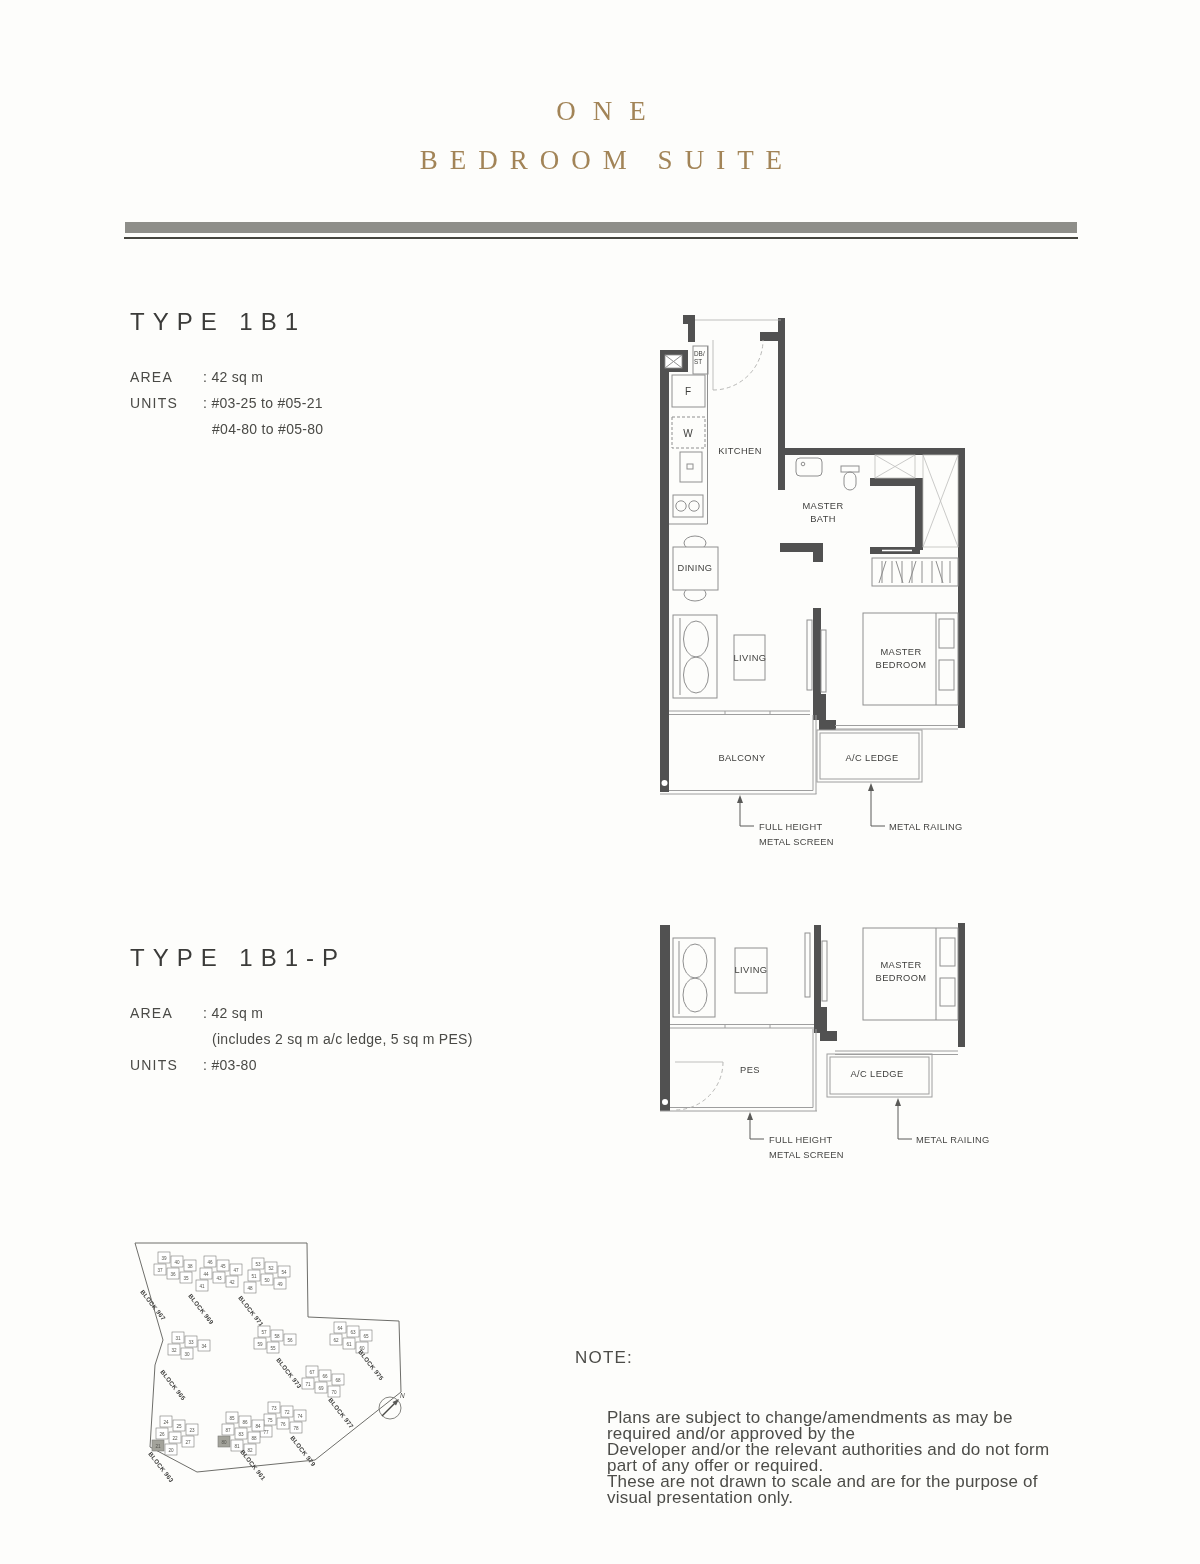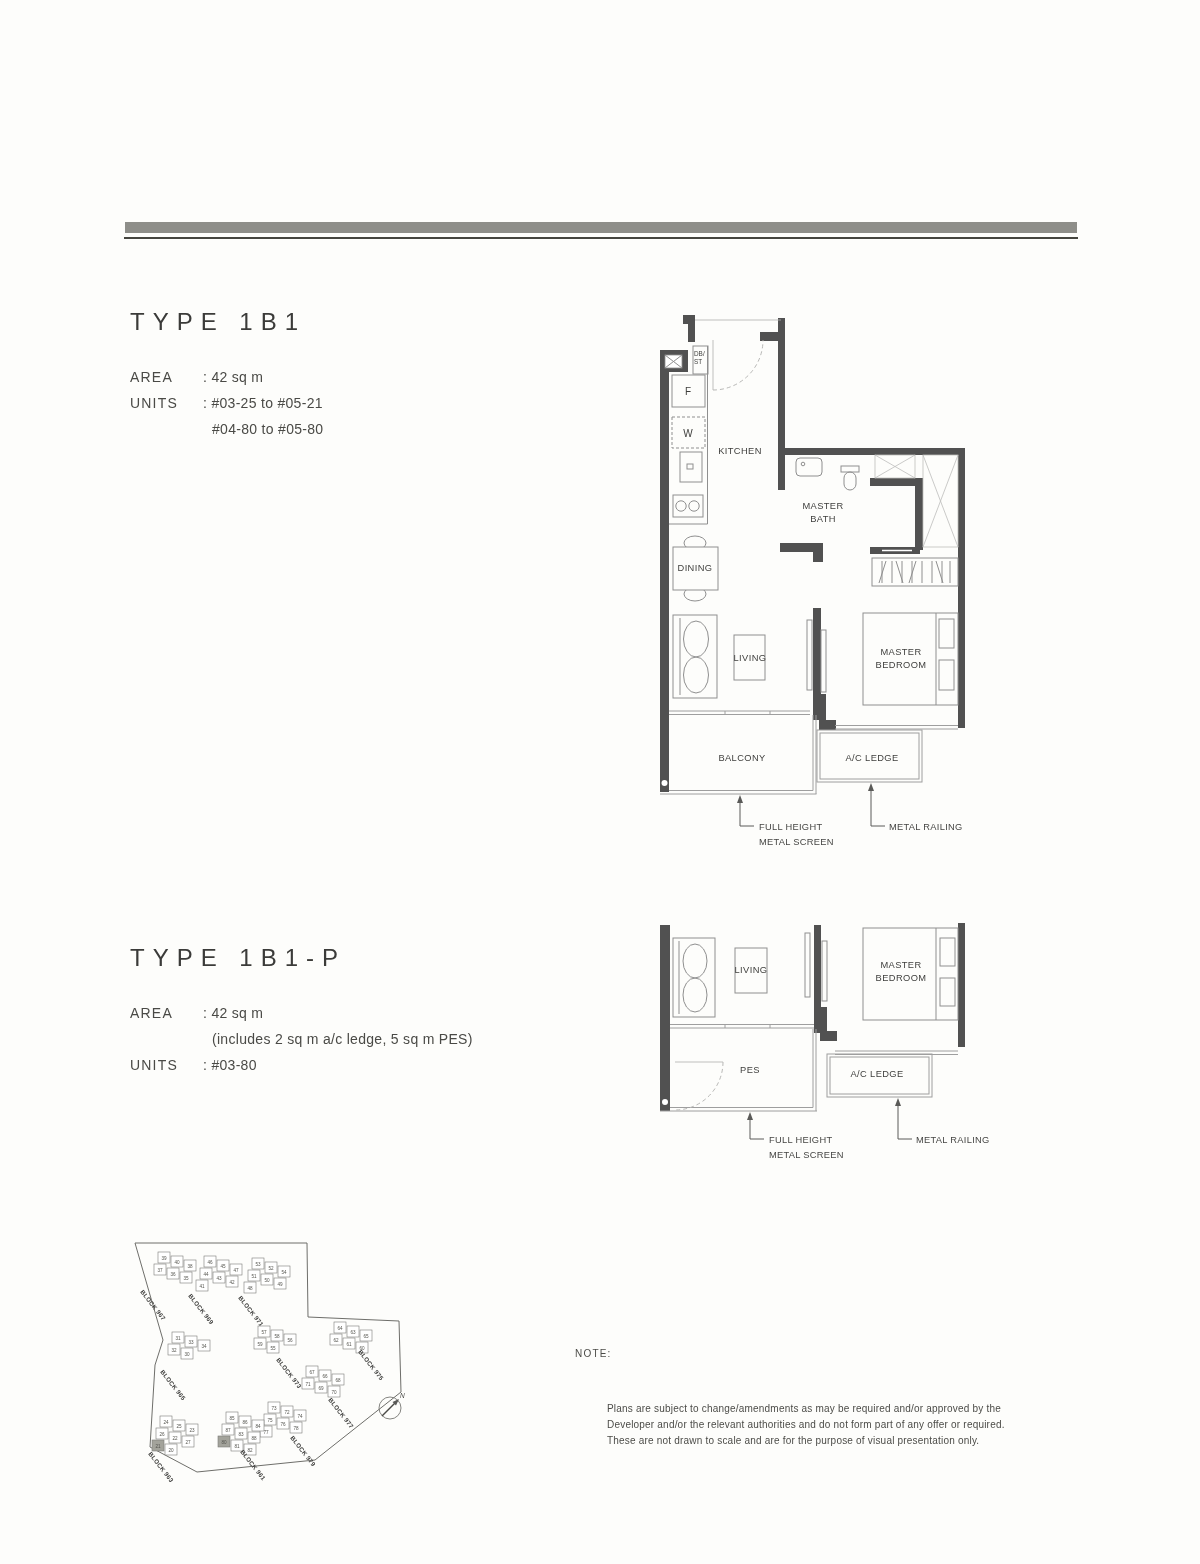--- a/index.html
+++ b/index.html
@@ -15,21 +15,21 @@
   
   .unit-type{position:absolute;left:130px;color:#4a4a46;}
   .unit-type h2{margin:0;font-size:24px;font-weight:normal;letter-spacing:8px;color:#3b3b39;font-family:"Liberation Sans",sans-serif;}
   .spec{margin-top:28px;font-size:14px;}
   .spec-row{display:flex;line-height:26px;}
   .spec-label{width:73px;letter-spacing:1.2px;}
   .spec-value{letter-spacing:.3px;}
   .indent{padding-left:9px;}
 
   
-  .note{position:absolute;left:575px;top:1348px;width:505px;font-size:10px;color:#4c4c48;}
+  .note{position:absolute;left:575px;top:1348px;width:505px;font-size:17px;color:#4c4c48;}
   .note-heading{letter-spacing:1.2px;margin-bottom:42px;}
   .note-line{line-height:16px;letter-spacing:.2px;margin-left:32px;}
 
   
   .plan{position:absolute;}
   .wall{fill:#515151;stroke:none;}
   .fline{stroke:#8f8f8f;fill:none;stroke-width:1;}
   .flineT{stroke:#aeaeae;fill:none;stroke-width:.8;}
   .dash{stroke:#b8b8b6;stroke-dasharray:4 3;fill:none;stroke-width:1;}
   .win{stroke:#9e9e9e;fill:none;stroke-width:1;}
@@ -49,20 +49,24 @@
   .site-block-label{font-size:6.2px;fill:#3c3c3a;font-weight:bold;letter-spacing:.3px;}
   .compass{stroke:#777773;fill:none;stroke-width:.9;}
   .needle{stroke:#4a4a46;stroke-width:1.4;}
   .nlabel{font-size:6.5px;fill:#4a4a46;font-style:italic;}
 </style>
 </head>
 <body>
 
 <div class="page">
 
+  <div class="title">
+    <div class="l1">ONE</div>
+    <div class="l2">BEDROOM SUITE</div>
+  </div>
   <div class="bar"></div>
   <div class="rule"></div>
 
   <section class="unit-type" style="top:308px;">
     <h2>TYPE 1B1</h2>
     <div class="spec">
       <div class="spec-row">
         <span class="spec-label">AREA</span>
         <span class="spec-value">: 42 sq m</span>
       </div>

